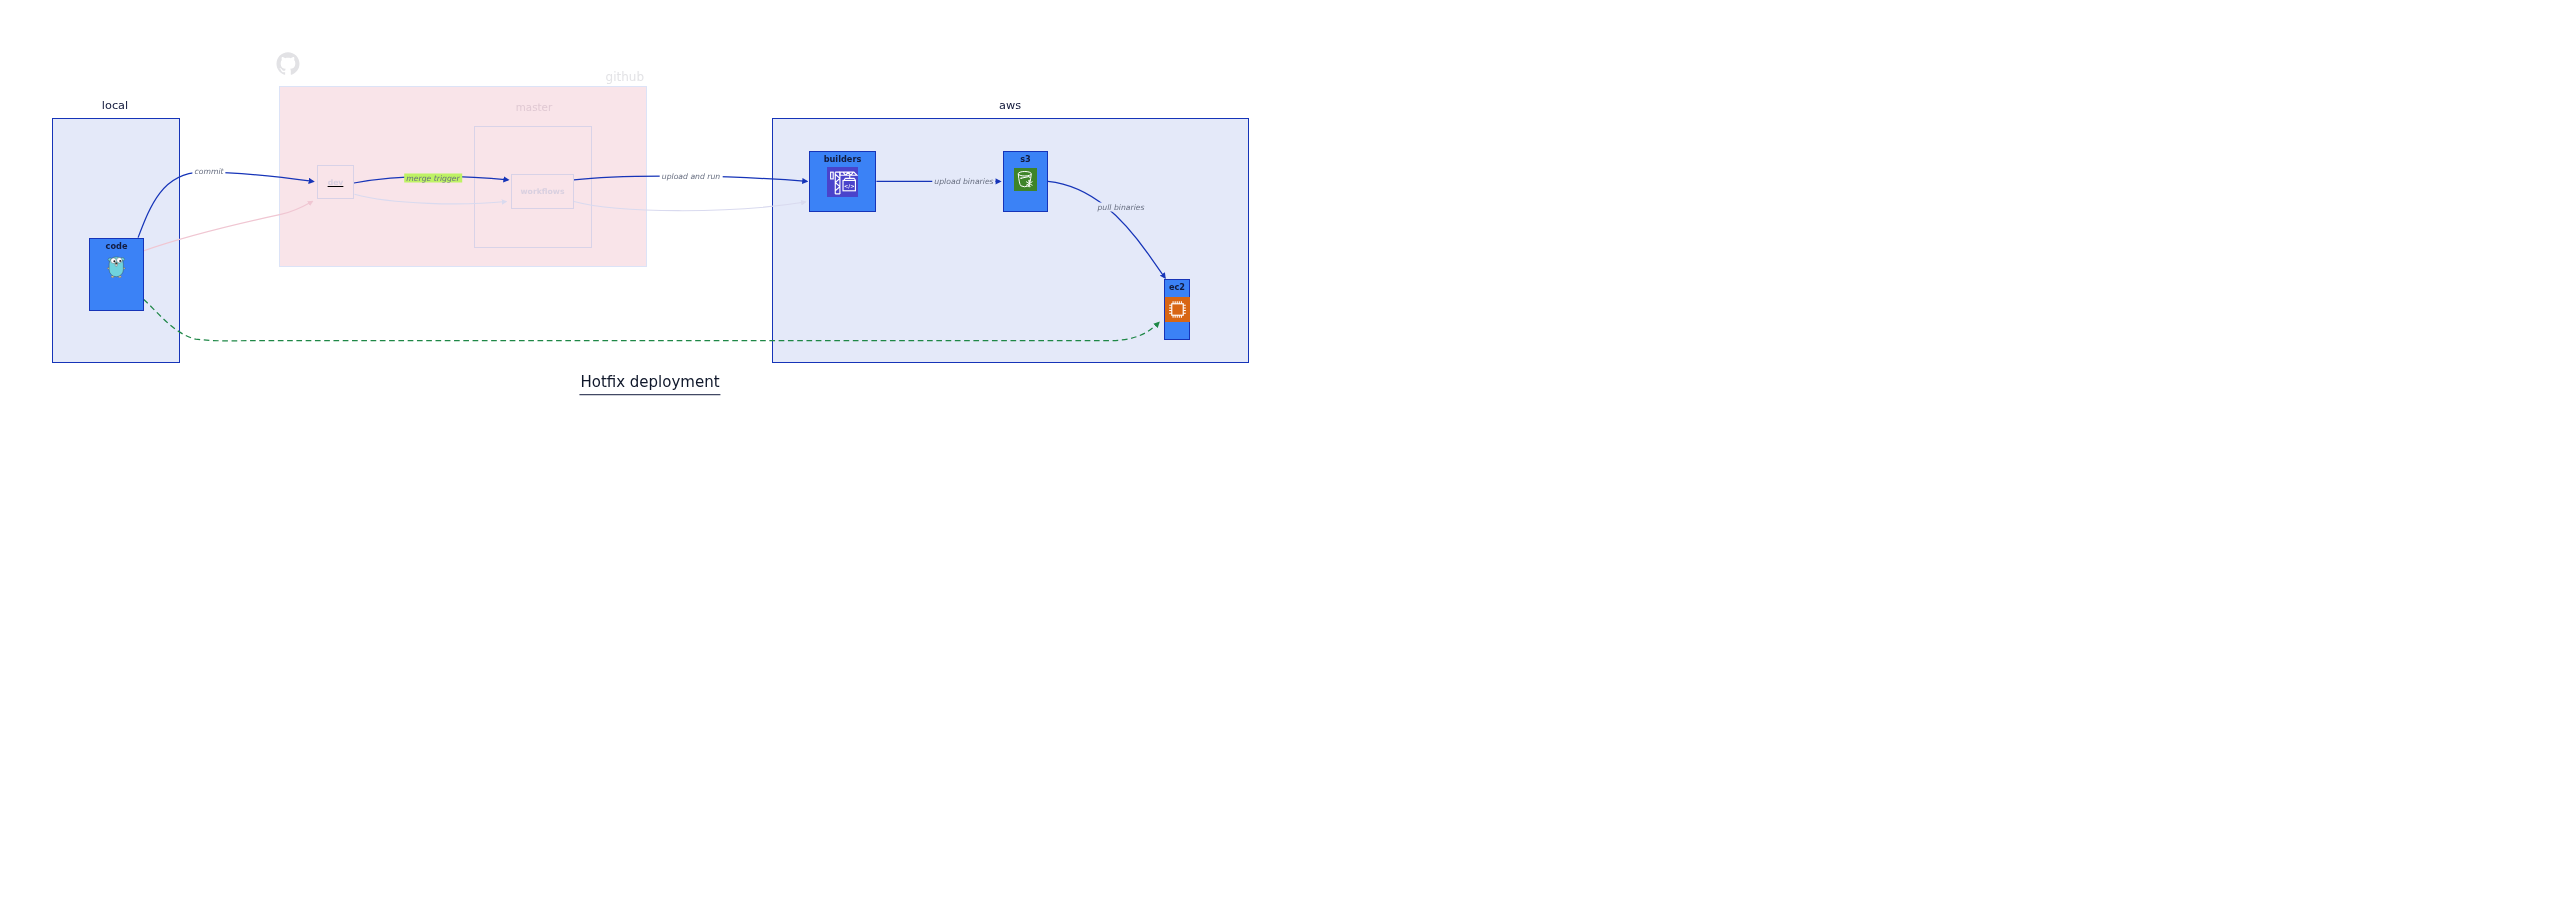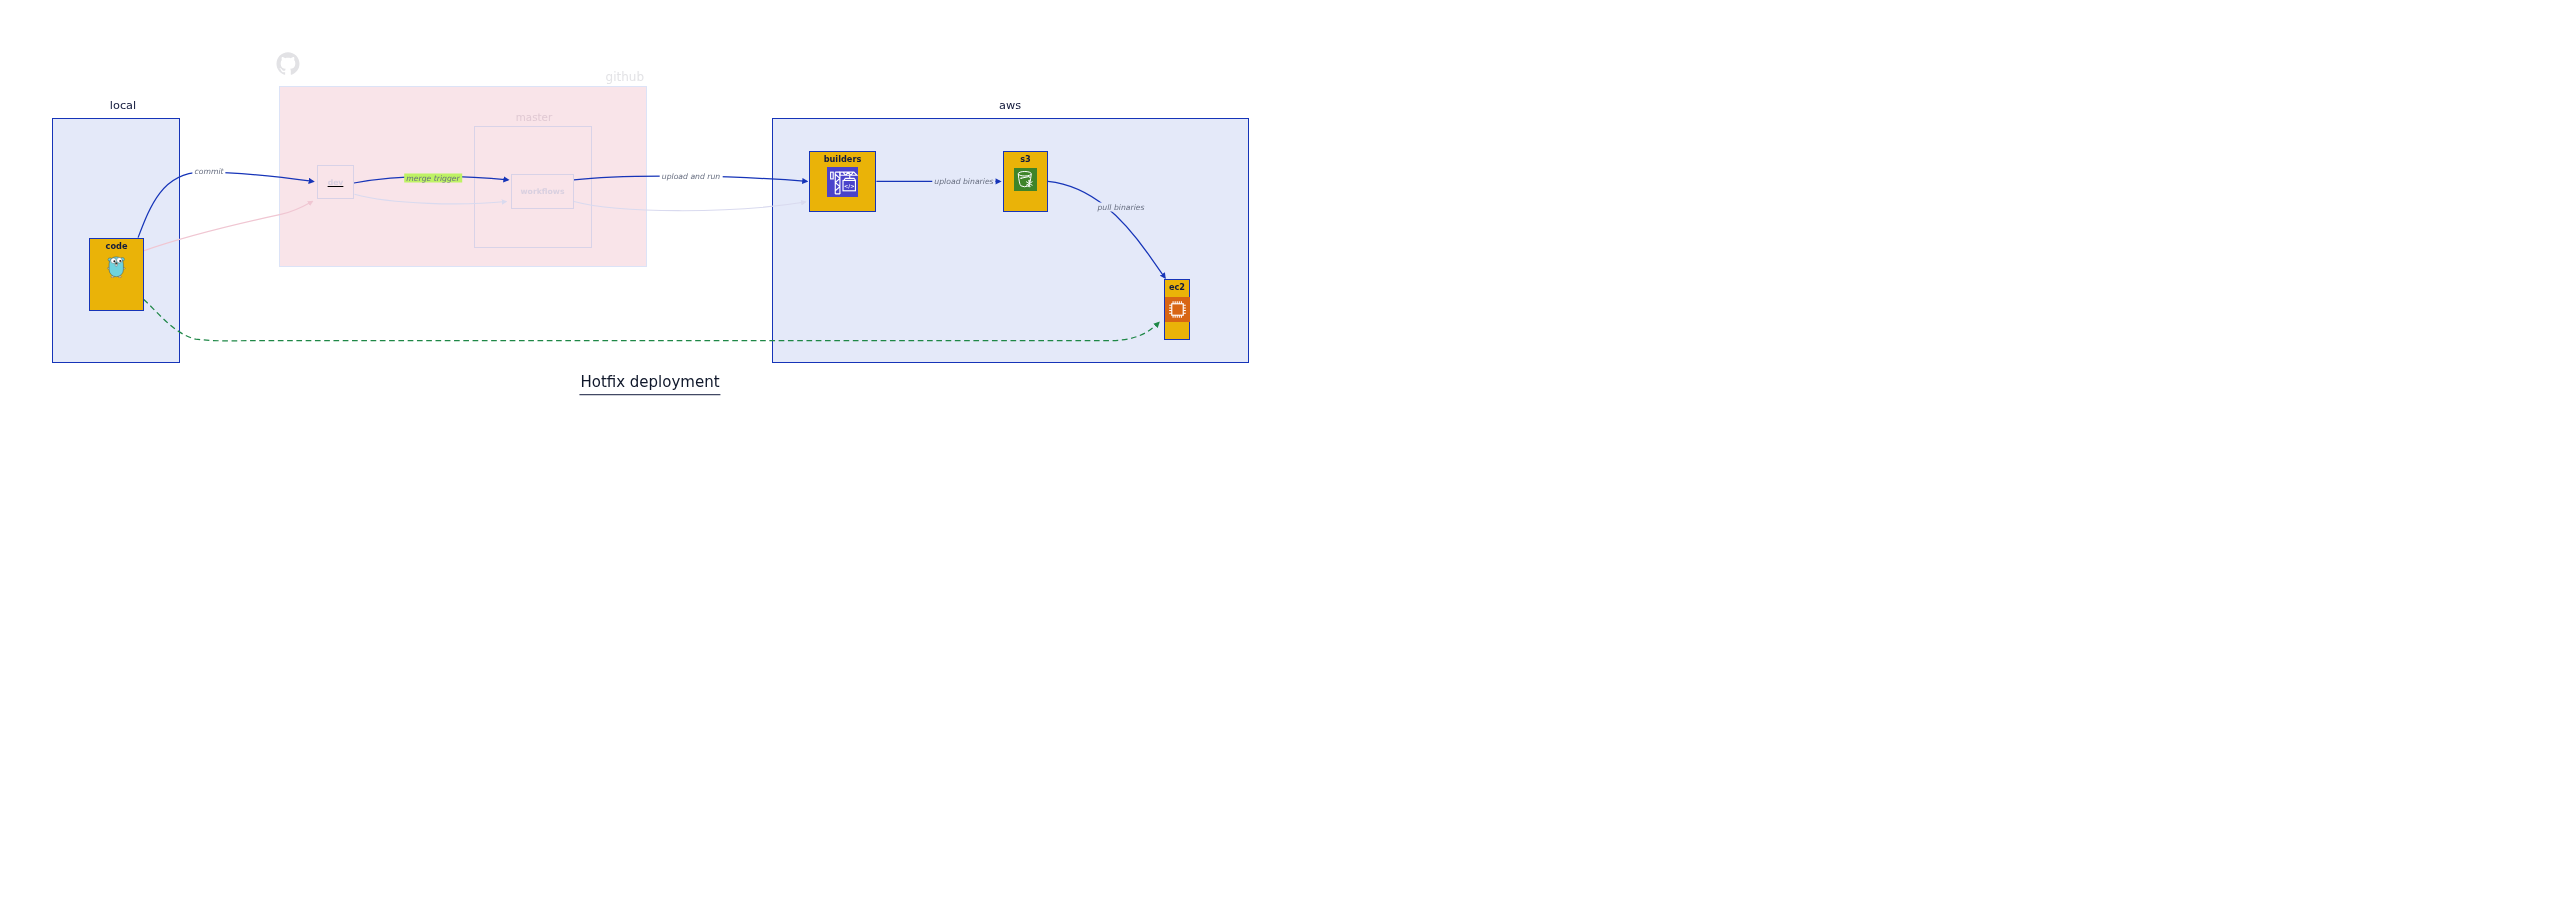--- a/index.html
+++ b/index.html
@@ -12,21 +12,21 @@
   .github-box{background:#f9e4e9;border:1px solid #dce3f7;}
   .master-box{background:transparent;border:1px solid #d9d3e8;}
 
   .container-label{position:absolute;transform:translate(-50%,-50%);
     font-size:11.3px;color:#10173a;white-space:nowrap;}
   .github-label{position:absolute;font-size:12px;color:#e3e3e6;white-space:nowrap;}
   .master-label{position:absolute;transform:translate(-50%,-50%);
     font-size:10.3px;color:#e0c9d3;white-space:nowrap;}
 
   
-  .node{position:absolute;box-sizing:border-box;background:#eab308;
+  .node{position:absolute;box-sizing:border-box;background:#3b82f6;
     border:1.3px solid #1634b8;display:flex;flex-direction:column;align-items:center;}
   .node-title{font-size:8.2px;font-weight:bold;color:#131c3e;margin-top:3.1px;line-height:9.8px;}
   .faded-node{position:absolute;box-sizing:border-box;background:transparent;
     border:1px solid #d8d2e7;display:flex;align-items:center;justify-content:center;}
   .faded-node .faded-title{font-size:7.7px;font-weight:bold;color:#d9d0e0;}
 
   .icon-wrap{margin-top:2.1px;line-height:0;}
 
   
   .edge-label{position:absolute;transform:translate(-50%,-50%);
@@ -78,23 +78,23 @@
 
     <path d="M268,461 C292,398 316,336 390,334 C450,333 548,344 608,352" stroke="#1634b8" stroke-width="2.4" fill="none" marker-end="url(#arr-blue)"></path>
     <path d="M687,355 C780,338 900,340 986,349" stroke="#1634b8" stroke-width="2.4" fill="none" marker-end="url(#arr-blue)"></path>
     <path d="M1114,349 C1220,336 1450,342 1566,352" stroke="#1634b8" stroke-width="2.4" fill="none" marker-end="url(#arr-blue)"></path>
     <path d="M1701,352 L1941,352" stroke="#1634b8" stroke-width="2.4" fill="none" marker-end="url(#arr-blue)"></path>
     <path d="M2034,352 C2120,361 2180,425 2228,492 C2242,512 2252,526 2261,539" stroke="#1634b8" stroke-width="2.4" fill="none" marker-end="url(#arr-blue)"></path>
 
     <path d="M279,581 C310,610 340,649 380,658 C420,663 455,661 490,661 L2150,661 C2196,661 2224,651 2249,626" stroke="#1e8746" stroke-width="2.4" fill="none" stroke-dasharray="11 7" marker-end="url(#arr-green)"></path>
   </svg>
 
-  <div class="container-label" style="left:115px;top:105px;margin-left:8px;">local</div>
+  <div class="container-label" style="left:115px;top:105px;">local</div>
   <div class="github-label" style="right:658px;top:70px;">github</div>
-  <div class="master-label" style="left:534px;top:117px;">master</div>
+  <div class="master-label" style="left:534px;top:107px;">master</div>
   <div class="container-label" style="left:1010px;top:105px;">aws</div>
 
   <div class="abs" style="left:276px;top:52px;">
     <svg width="24" height="23" viewBox="0 0 24 24">
       <path fill="#e2e2e5" d="M12 .297c-6.63 0-12 5.373-12 12 0 5.303 3.438 9.8 8.205 11.385.6.113.82-.258.82-.577 0-.285-.01-1.04-.015-2.04-3.338.724-4.042-1.61-4.042-1.61C4.422 18.07 3.633 17.7 3.633 17.7c-1.087-.744.084-.729.084-.729 1.205.084 1.838 1.236 1.838 1.236 1.07 1.835 2.809 1.305 3.495.998.108-.776.417-1.305.76-1.605-2.665-.3-5.466-1.332-5.466-5.93 0-1.31.465-2.38 1.235-3.22-.135-.303-.54-1.523.105-3.176 0 0 1.005-.322 3.3 1.23.96-.267 1.98-.399 3-.405 1.02.006 2.04.138 3 .405 2.28-1.552 3.285-1.23 3.285-1.23.645 1.653.24 2.873.12 3.176.765.84 1.23 1.91 1.23 3.22 0 4.61-2.805 5.625-5.475 5.92.42.36.81 1.096.81 2.22 0 1.606-.015 2.896-.015 3.286 0 .315.21.69.825.57C20.565 22.092 24 17.592 24 12.297c0-6.627-5.373-12-12-12"></path>
     </svg>
   </div>
 
   <div class="faded-node" style="left:317px;top:165px;width:37px;height:34px;text-decoration:underline;">
     <span class="faded-title">dev</span>

